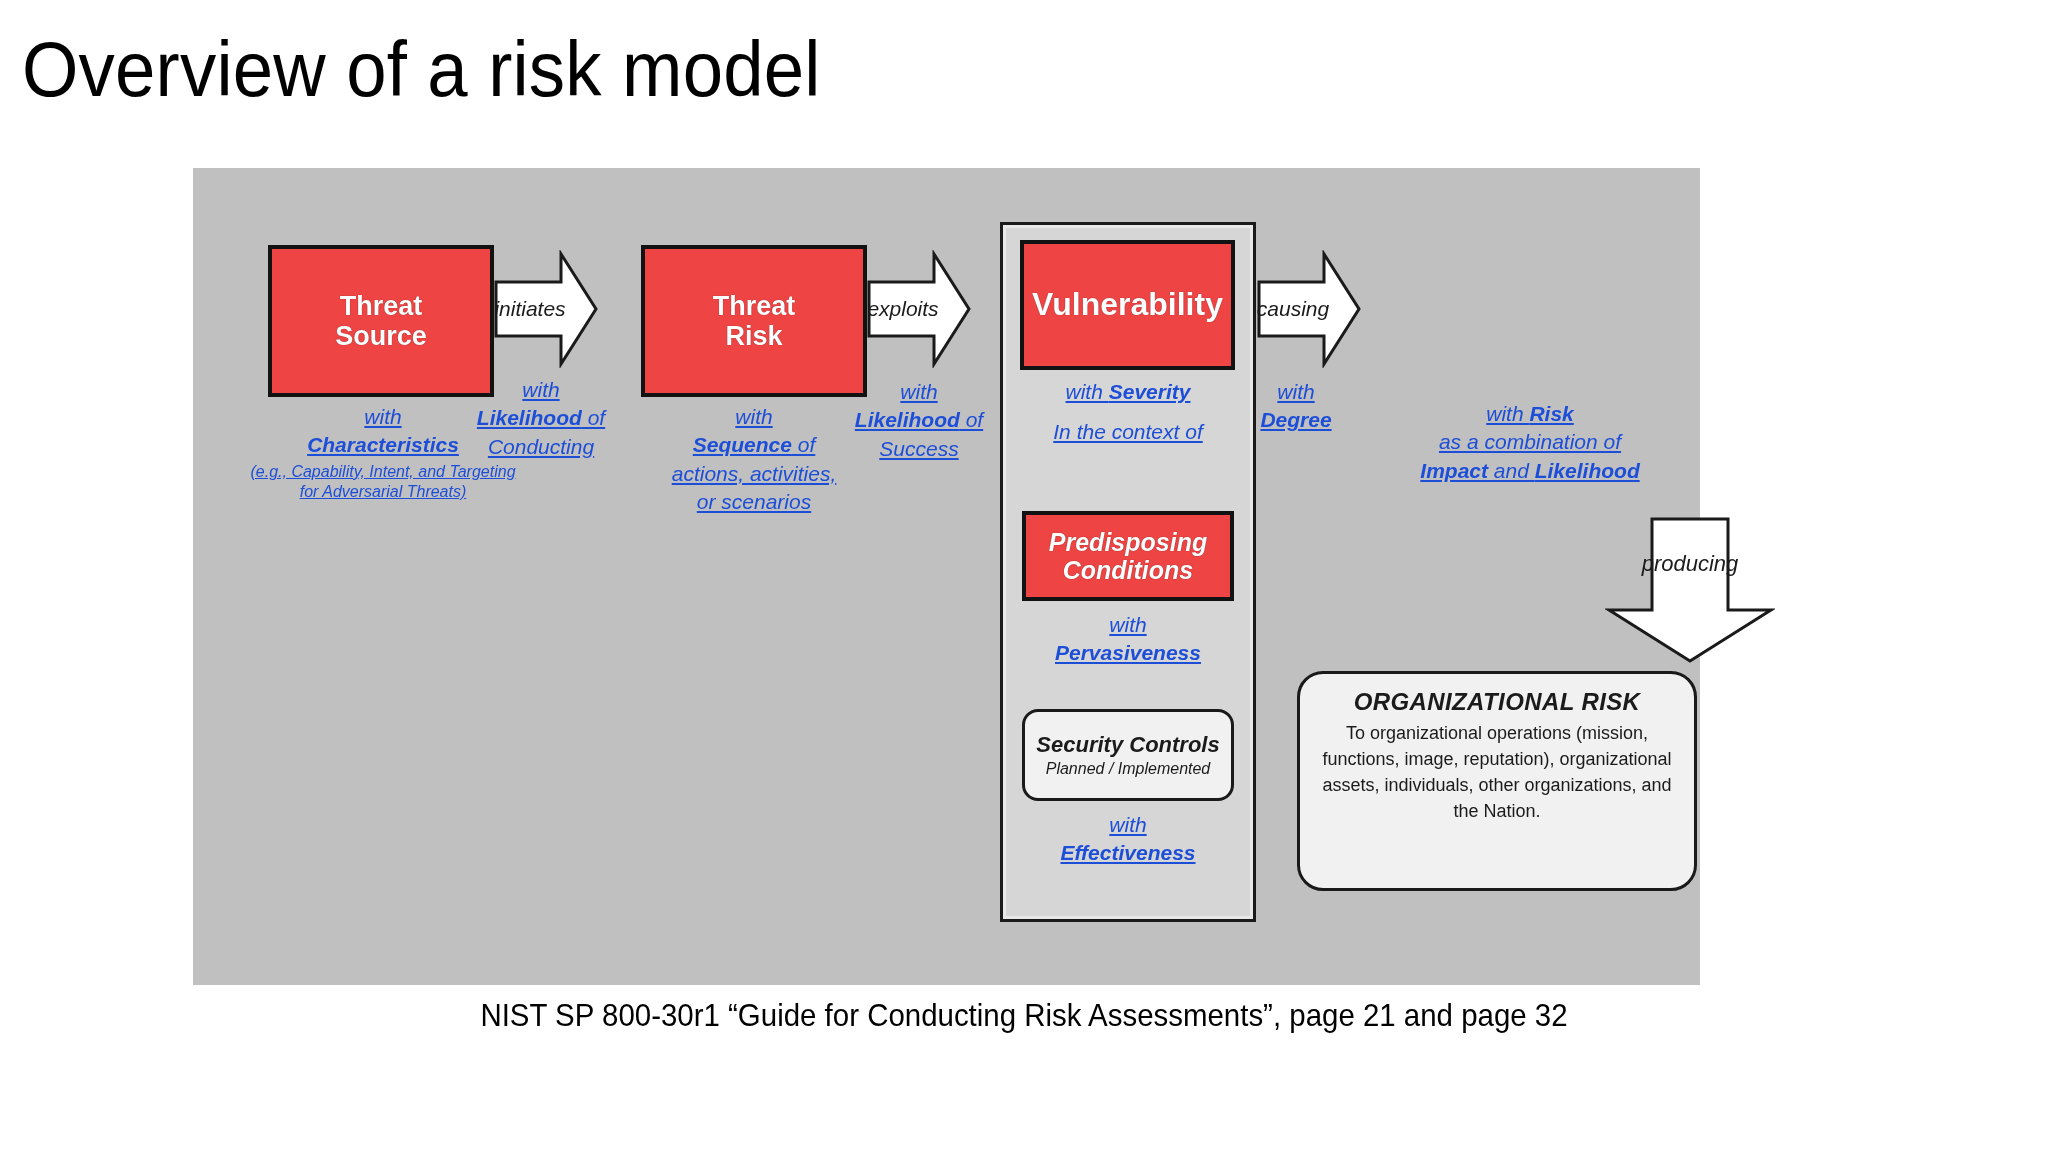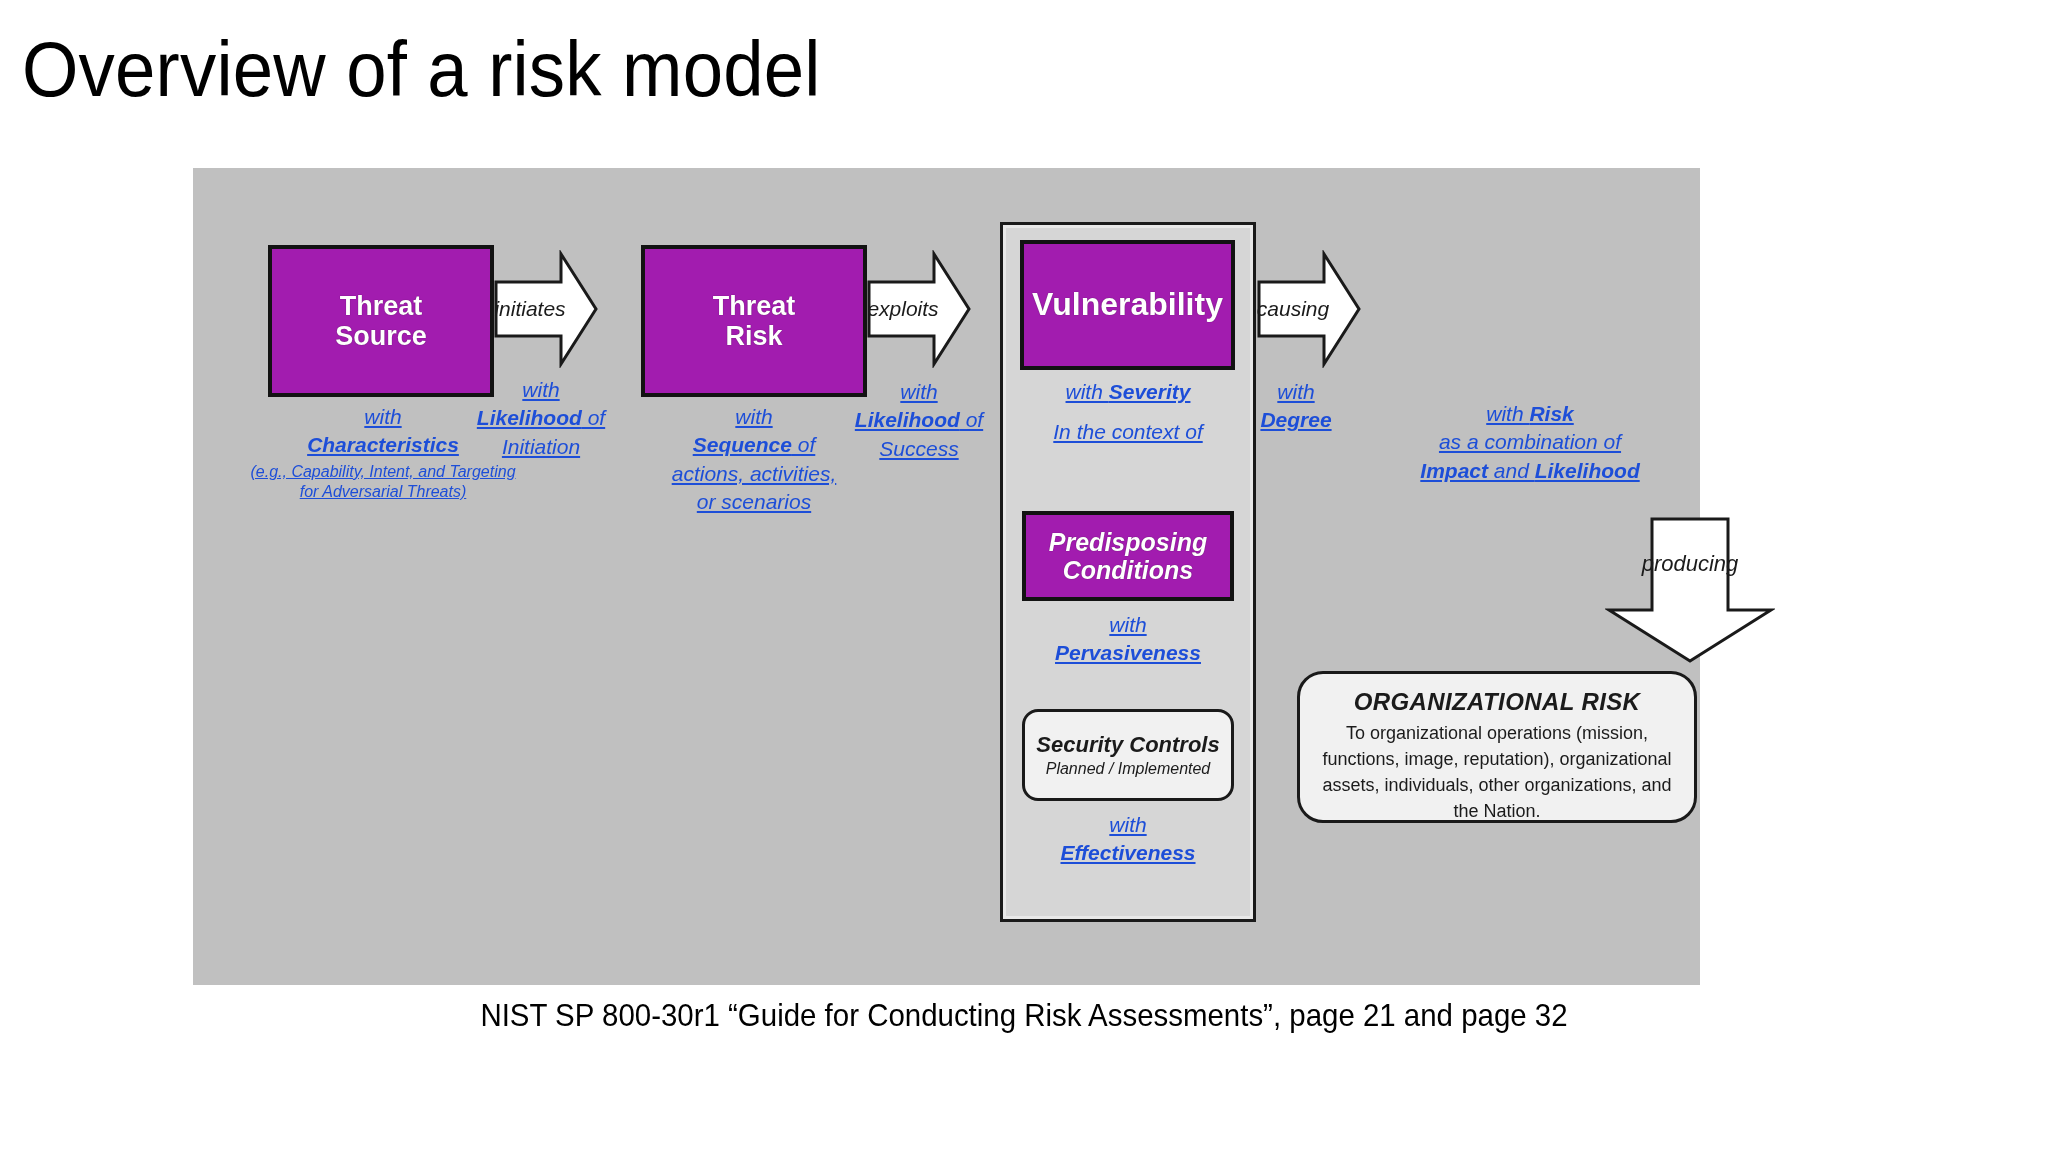--- a/index.html
+++ b/index.html
@@ -36,21 +36,21 @@
     left: 193px;
     top: 168px;
     width: 1507px;
     height: 817px;
     background: #c0c0c0;
   }
 
   
   .dark-box {
     position: absolute;
-    background: #a21caf;
+    background: #ef4444;
     border: 4px solid #121212;
     box-sizing: border-box;
     color: #ffffff;
     display: flex;
     align-items: center;
     justify-content: center;
     text-align: center;
     line-height: 1.12;
     font-weight: bold;
     text-shadow: 0 0 1px rgba(0,0,0,0.6);
@@ -155,21 +155,21 @@
   #security-controls-sub {
     font-size: 16px;
     font-style: italic;
     margin-top: 2px;
   }
 
   #org-risk-box {
     left: 1297px;
     top: 671px;
     width: 400px;
-    height: 152px;
+    height: 220px;
     border-radius: 26px;
     padding: 14px 20px 0 20px;
   }
   #org-risk-title {
     font-size: 24px;
     font-weight: bold;
     font-style: italic;
     letter-spacing: 0.4px;
     margin-bottom: 4px;
   }
@@ -212,21 +212,21 @@
 
   <div class="arrow-right" style="left:300px; top:82px;">
     <svg viewBox="0 0 106 118" preserveAspectRatio="none">
       <polygon points="3,32 68,32 68,4 103,59 68,114 68,86 3,86" fill="#ffffff" stroke="#1a1a1a" stroke-width="3" stroke-linejoin="miter"></polygon>
     </svg>
     <div class="arrow-label">initiates</div>
   </div>
   <div class="caption cap-main" style="left:268px; top:208px; width:160px;">
     <div>with</div>
     <div><b>Likelihood</b><span> of</span></div>
-    <div>Initiation</div>
+    <div>Conducting</div>
   </div>
 
   <div class="dark-box" style="left:448px; top:77px; width:226px; height:152px; font-size:27px;">
     <div class="bx-label">
       <span>Threat</span><br>
       <span>Risk</span>
     </div>
   </div>
   <div class="caption cap-main" style="left:408px; top:235px; width:306px;">
     <div>with</div>

